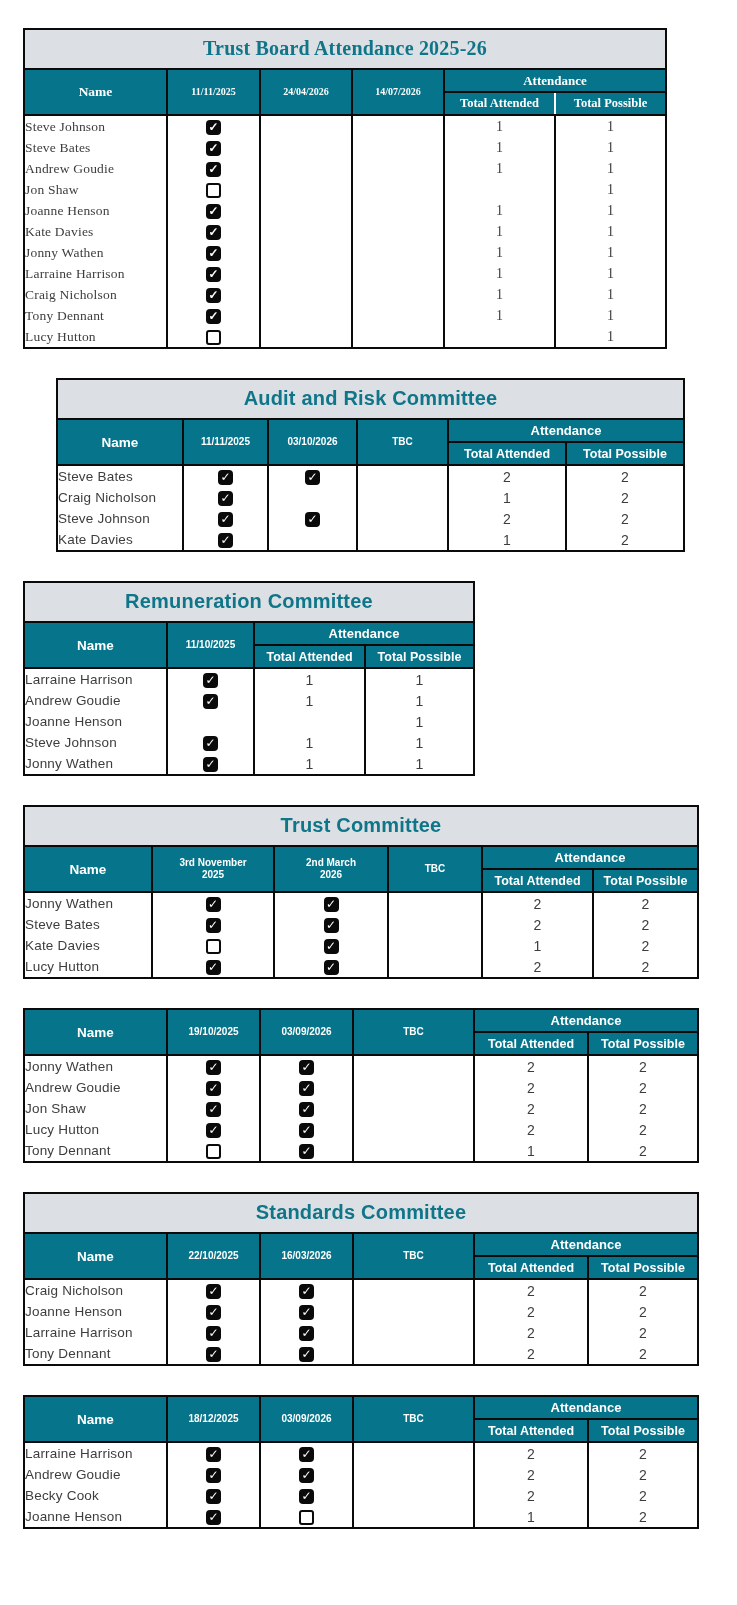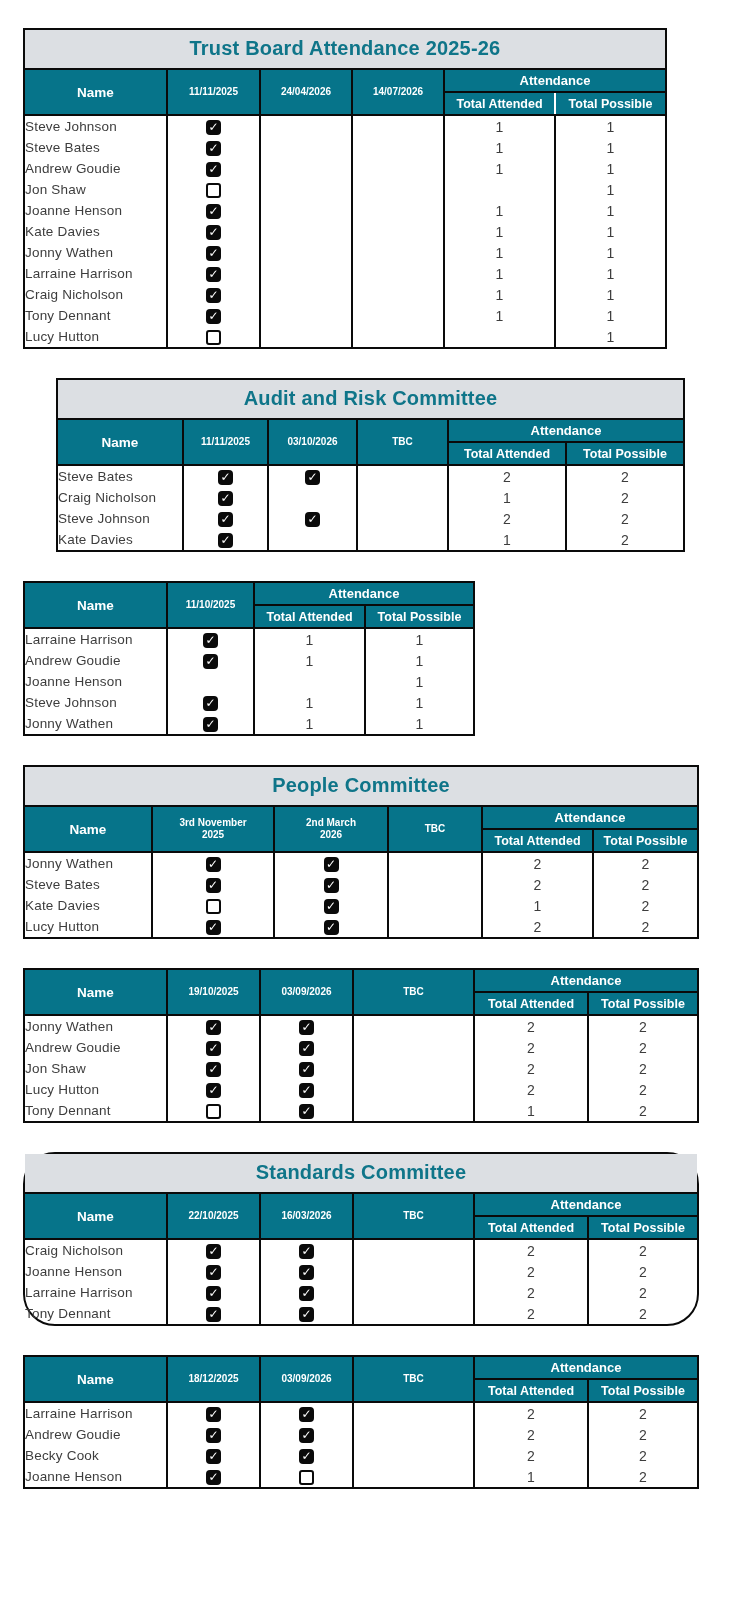--- a/index.html
+++ b/index.html
@@ -112,21 +112,21 @@
   .cb.unchecked{
     background:#ffffff;
     border:2.4px solid var(--ink);
     border-radius:3px;
   }
 </style>
 </head>
 <body>
 
 <div class="report">
-    <div class="board" style="width: 640px;">
+    <div class="board" style="width: 640px; font-family: Liberation Serif, serif;">
       <div class="board-title">Trust Board Attendance 2025-26</div>
       <table class="grid">
         <colgroup>
           <col style="width: 142px;">
           <col style="width: 93px;">
           <col style="width: 92px;">
           <col style="width: 92px;">
           <col style="width: 111px;">
           <col style="width: 110px;">
         </colgroup>
@@ -289,20 +289,21 @@
             <td class="mark-c"><span class="cb checked"></span></td>
             <td class="mark-c"></td>
             <td class="mark-c"></td>
             <td class="num-c">1</td>
             <td class="num-c">2</td>
           </tr>
         </tbody>
       </table>
     </div>
     <div class="board" style="width: 448px;">
+      <div class="board-title">Remuneration Committee</div>
       <table class="grid">
         <colgroup>
           <col style="width: 142px;">
           <col style="width: 87px;">
           <col style="width: 111px;">
           <col style="width: 108px;">
         </colgroup>
         <thead>
           <tr>
             <th class="name-h" rowspan="2">Name</th>
@@ -342,21 +343,21 @@
           <tr>
             <td class="name-c">Jonny Wathen</td>
             <td class="mark-c"><span class="cb checked"></span></td>
             <td class="num-c">1</td>
             <td class="num-c">1</td>
           </tr>
         </tbody>
       </table>
     </div>
     <div class="board" style="width: 672px;">
-      <div class="board-title">People Committee</div>
+      <div class="board-title">Trust Committee</div>
       <table class="grid">
         <colgroup>
           <col style="width: 127px;">
           <col style="width: 122px;">
           <col style="width: 114px;">
           <col style="width: 94px;">
           <col style="width: 111px;">
           <col style="width: 104px;">
         </colgroup>
         <thead>
@@ -470,21 +471,21 @@
             <td class="name-c">Tony Dennant</td>
             <td class="mark-c"><span class="cb unchecked"></span></td>
             <td class="mark-c"><span class="cb checked"></span></td>
             <td class="mark-c"></td>
             <td class="num-c">1</td>
             <td class="num-c">2</td>
           </tr>
         </tbody>
       </table>
     </div>
-    <div class="board" style="width: 672px; border-radius: 32px;">
+    <div class="board" style="width: 672px;">
       <div class="board-title">Standards Committee</div>
       <table class="grid">
         <colgroup>
           <col style="width: 142px;">
           <col style="width: 93px;">
           <col style="width: 93px;">
           <col style="width: 121px;">
           <col style="width: 114px;">
           <col style="width: 109px;">
         </colgroup>

